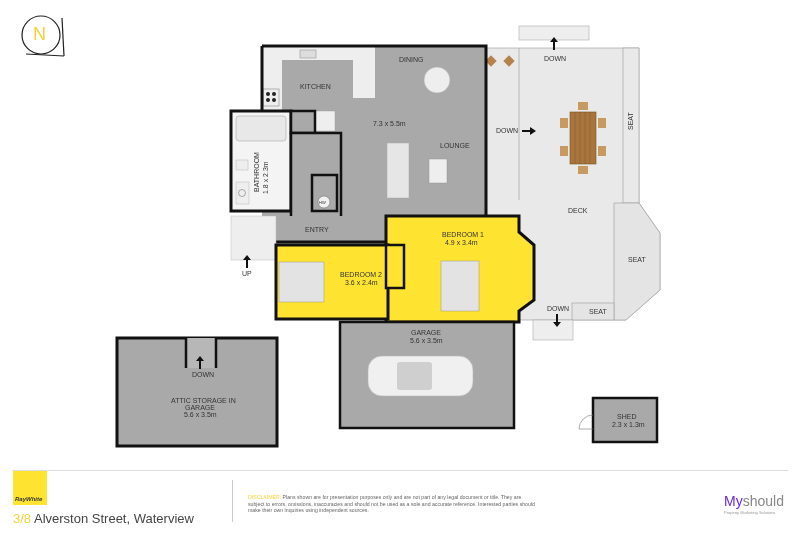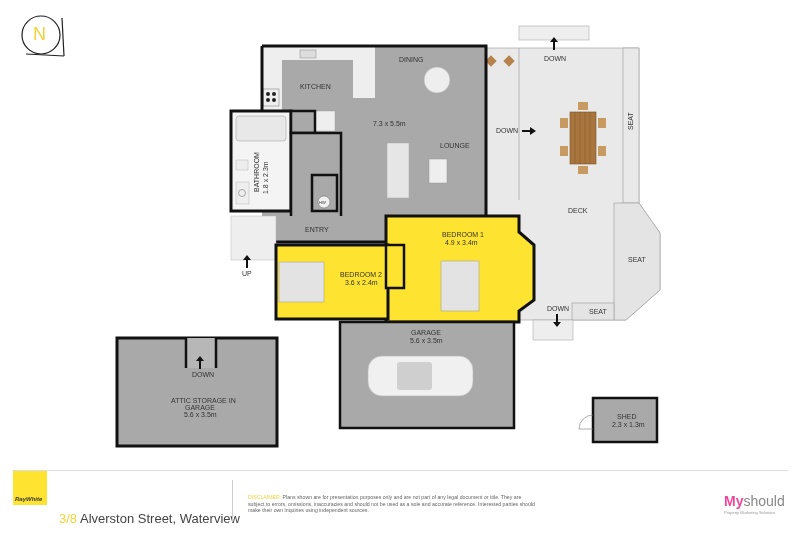--- a/index.html
+++ b/index.html
@@ -2,27 +2,27 @@
 <html><head>
 <meta charset="utf-8">
 <style>
   html,body{margin:0;padding:0;background:#fff;}
   body{width:800px;height:534px;position:relative;overflow:hidden;font-family:"Liberation Sans",sans-serif;}
   .lbl{position:absolute;font-size:7px;color:#333;text-align:center;line-height:8px;white-space:nowrap;}
   svg{position:absolute;left:0;top:0;}
   .footer-line{position:absolute;left:12px;top:470px;width:776px;height:1px;background:#ddd;}
   .rw-logo{position:absolute;left:13px;top:471px;width:34px;height:34px;background:#ffe331;}
   .rw-text{position:absolute;left:15px;top:496px;font-size:6px;font-style:italic;font-weight:bold;color:#333;}
-  .address{position:absolute;left:13px;top:511px;font-size:13px;color:#444;white-space:nowrap;margin-left:46px;}
+  .address{position:absolute;left:13px;top:511px;font-size:13px;color:#444;white-space:nowrap;}
   .address .unit{color:#f2d43a;}
   .vdiv{position:absolute;left:232px;top:480px;width:1px;height:42px;background:#ccc;}
   .disclaimer{position:absolute;left:248px;top:494px;font-size:5.2px;line-height:6.5px;color:#666;width:290px;}
   .disclaimer .dh{color:#f2d43a;}
   .myagent{position:absolute;left:724px;top:493px;font-size:14px;color:#888;}
-  .myagent .my{color:#ec4899;font-weight:bold;}
+  .myagent .my{color:#6d28d9;font-weight:normal;}
   .myagent-sub{position:absolute;left:724px;top:510px;font-size:4px;color:#999;white-space:nowrap;}
 </style>
 </head>
 <body>
 
 <svg width="800" height="534" viewBox="0 0 800 534" style="pointer-events:none">
   <circle cx="41" cy="35" r="19" fill="none" stroke="#222" stroke-width="1.2"></circle>
   <line x1="62" y1="18" x2="64" y2="56" stroke="#222" stroke-width="1.2"></line>
   <line x1="26" y1="54" x2="64" y2="56" stroke="#222" stroke-width="1.2"></line>
 

